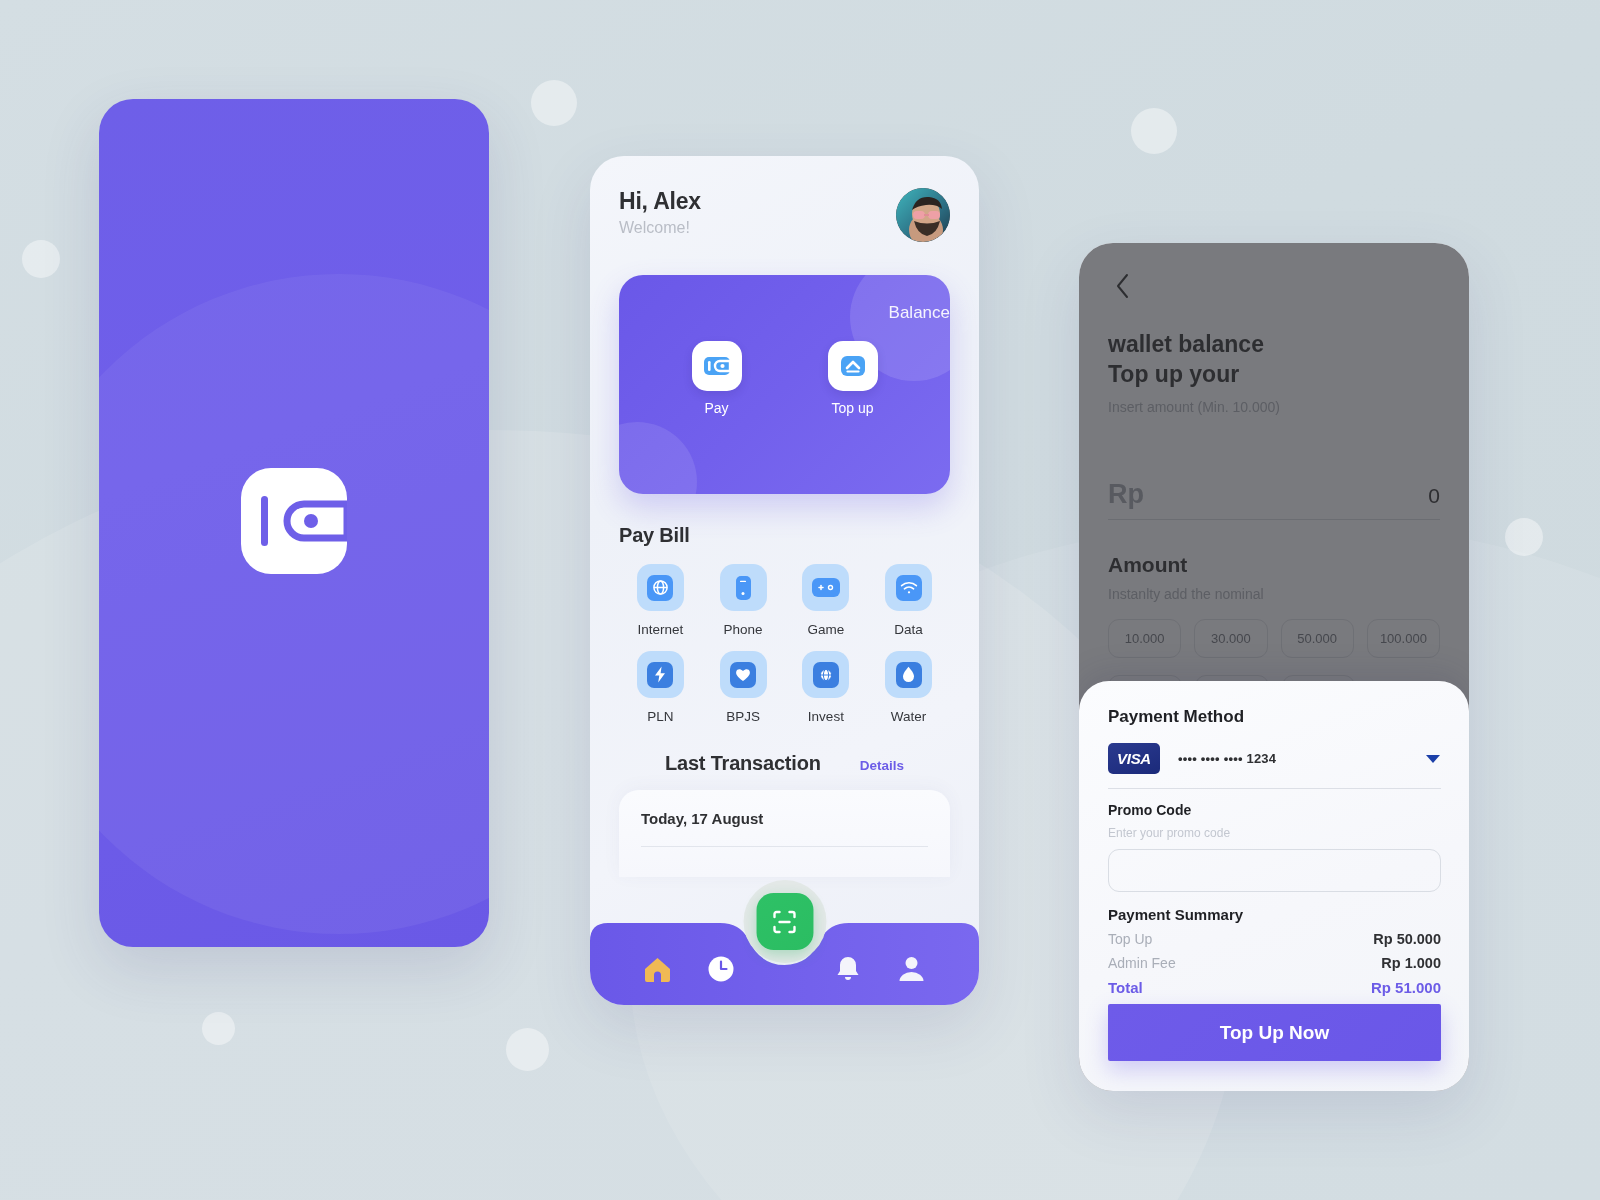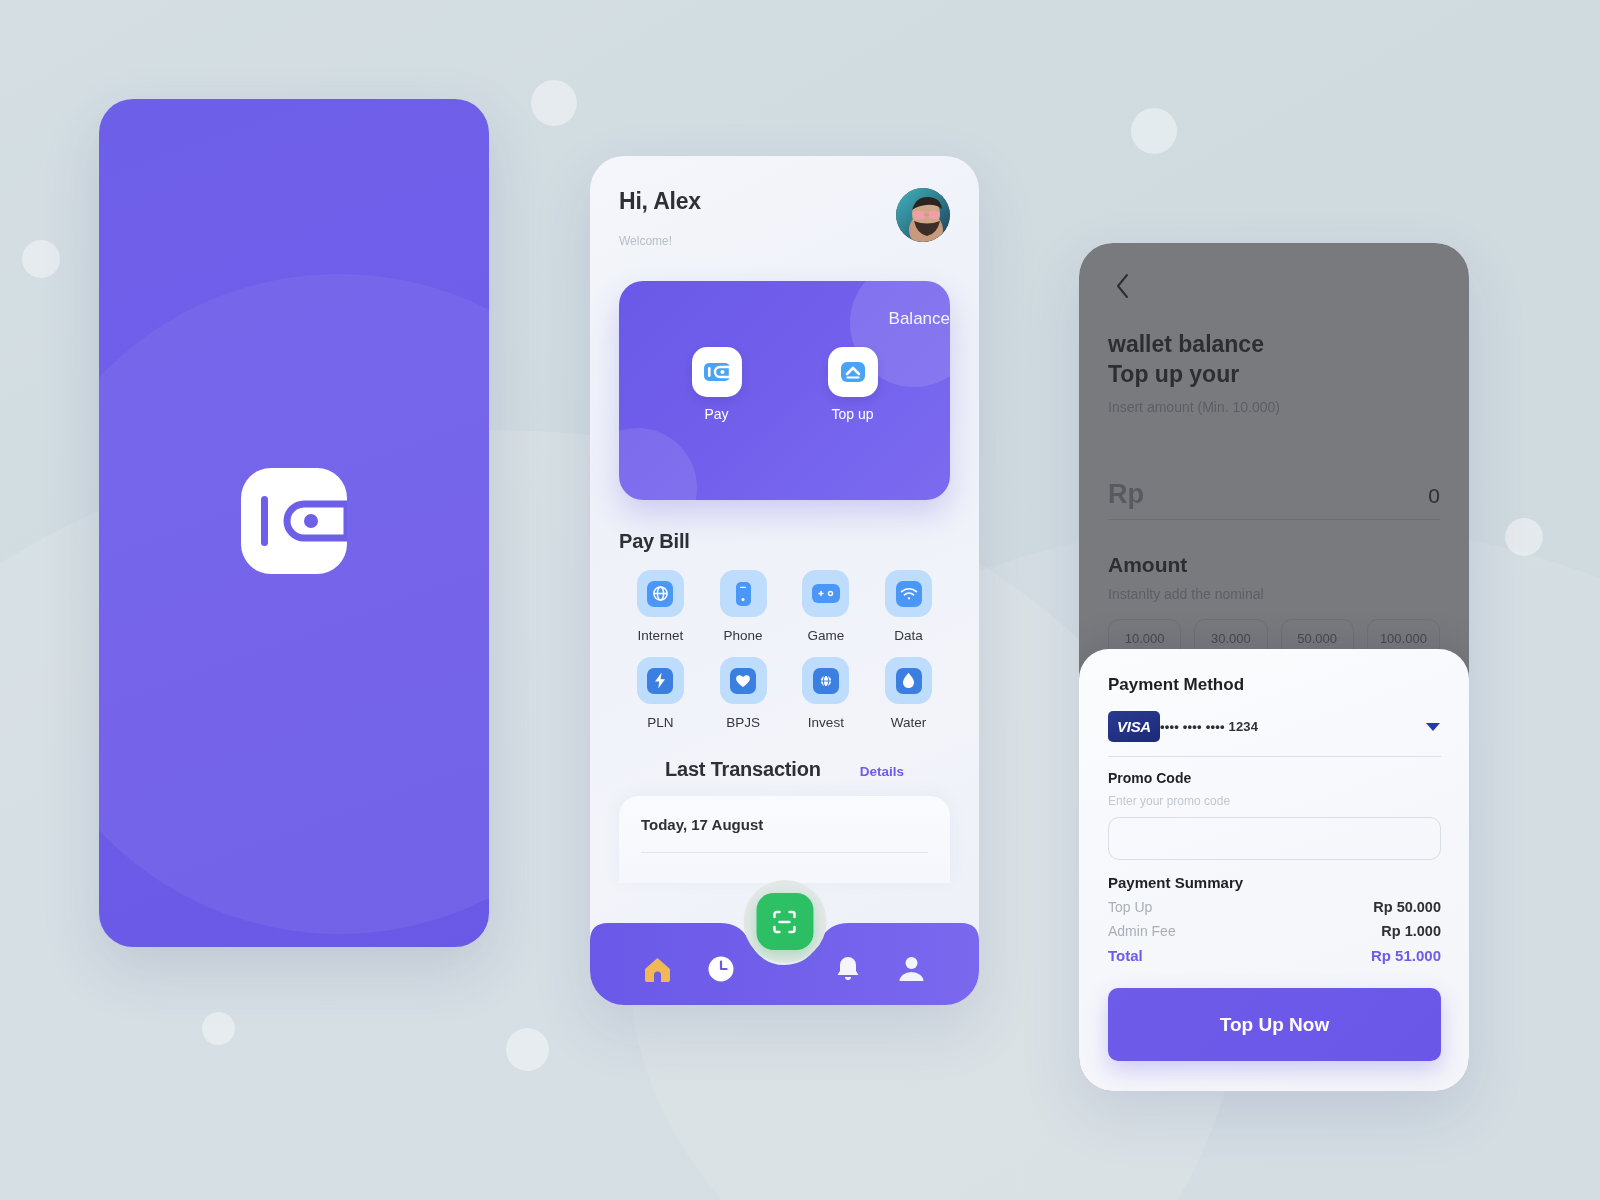--- a/index.html
+++ b/index.html
@@ -86,23 +86,23 @@
     padding-top: 32px;
   }
   #greet-name {
     font-size: 23px;
     font-weight: bold;
     color: #2f3033;
     letter-spacing: -0.2px;
     margin: 0;
   }
   #greet-sub {
-    font-size: 12px;
+    font-size: 16px;
     color: #b9bdc6;
-    margin: 19px 0 0 0;
+    margin: 4px 0 0 0;
   }
   #avatar {
     width: 54px; height: 54px;
     border-radius: 50%;
     overflow: hidden;
     flex: 0 0 auto;
     background: #3f4f55;
   }
 
   
@@ -371,20 +371,21 @@
   }
   #sheet-title {
     font-size: 17px;
     font-weight: bold;
     color: #1f2024;
   }
   #card-row {
     margin-top: 16px;
     display: flex;
     align-items: center;
+    gap: 18px;
     border-bottom: 1px solid #dcdfe6;
     padding-bottom: 14px;
   }
   #visa-badge {
     width: 52px; height: 31px;
     border-radius: 5px;
     background: linear-gradient(160deg,#2a3a8f 0%, #1b2a7a 100%);
     display: flex; align-items: center; justify-content: center;
     flex: 0 0 auto;
   }
@@ -442,23 +443,23 @@
     color: #2f3033;
     font-weight: bold;
   }
   .summary-row.total .summary-key,
   .summary-row.total .summary-val {
     color: #6c5ce7;
     font-weight: bold;
     font-size: 15px;
   }
   #topup-now-btn {
-    margin-top: 24px;
-    height: 73px;
-    border-radius: 10px;
+    margin-top: 8px;
+    height: 57px;
+    border-radius: 2px;
     background: linear-gradient(135deg,#6e5be9 0%,#6a57e8 100%);
     color: #fff;
     font-size: 19px;
     font-weight: bold;
     display: flex; align-items: center; justify-content: center;
     box-shadow: 0 9px 22px rgba(106,88,232,0.28);
   }
 </style>
 </head>
 <body>

